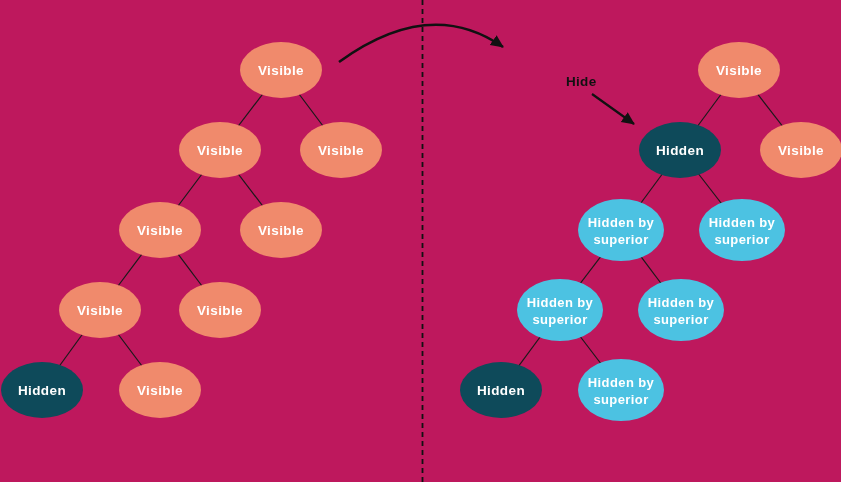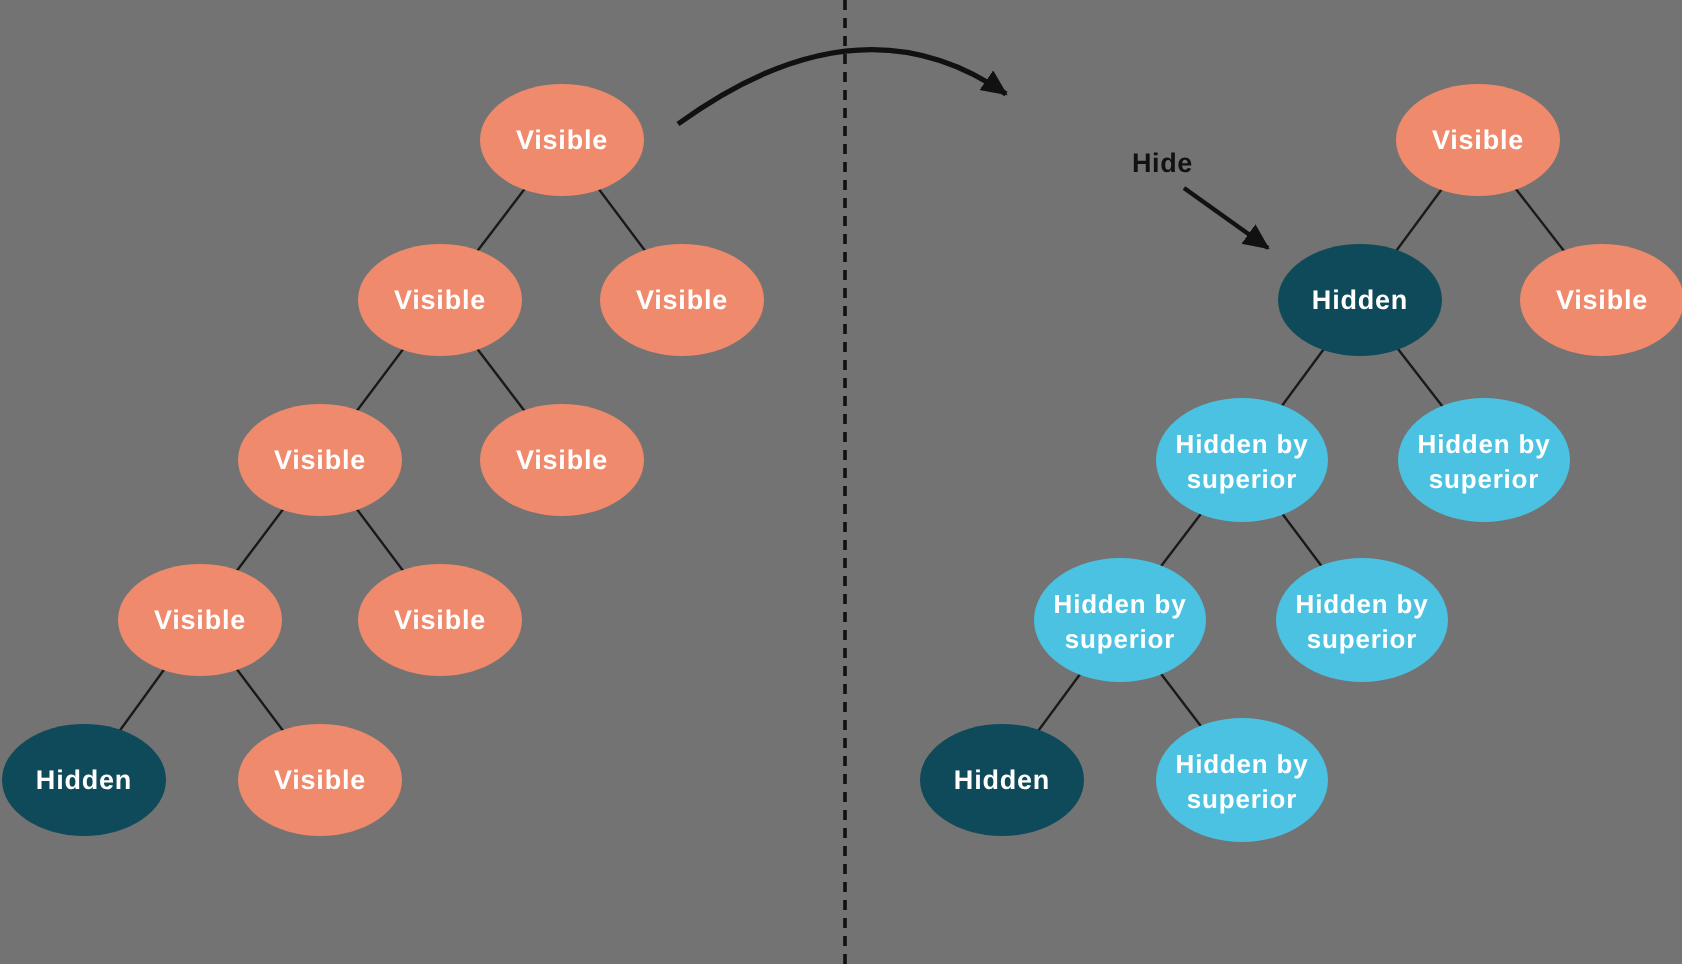--- a/index.html
+++ b/index.html
@@ -1,20 +1,20 @@
 <!DOCTYPE html>
 <html><head>
 <meta charset="utf-8">
 <style>
   html, body { margin: 0; padding: 0; background: #ffffff; }
   .canvas {
     position: relative;
     width: 841px;
     height: 482px;
-    background: #737373;
+    background: #be185d;
     overflow: hidden;
     font-family: "Liberation Sans", sans-serif;
   }
   svg text { user-select: none; }
   .node-label {
     font-family: "Liberation Sans", sans-serif;
     font-size: 13.5px;
     font-weight: 700;
     letter-spacing: 0.4px;
     dominant-baseline: central;

